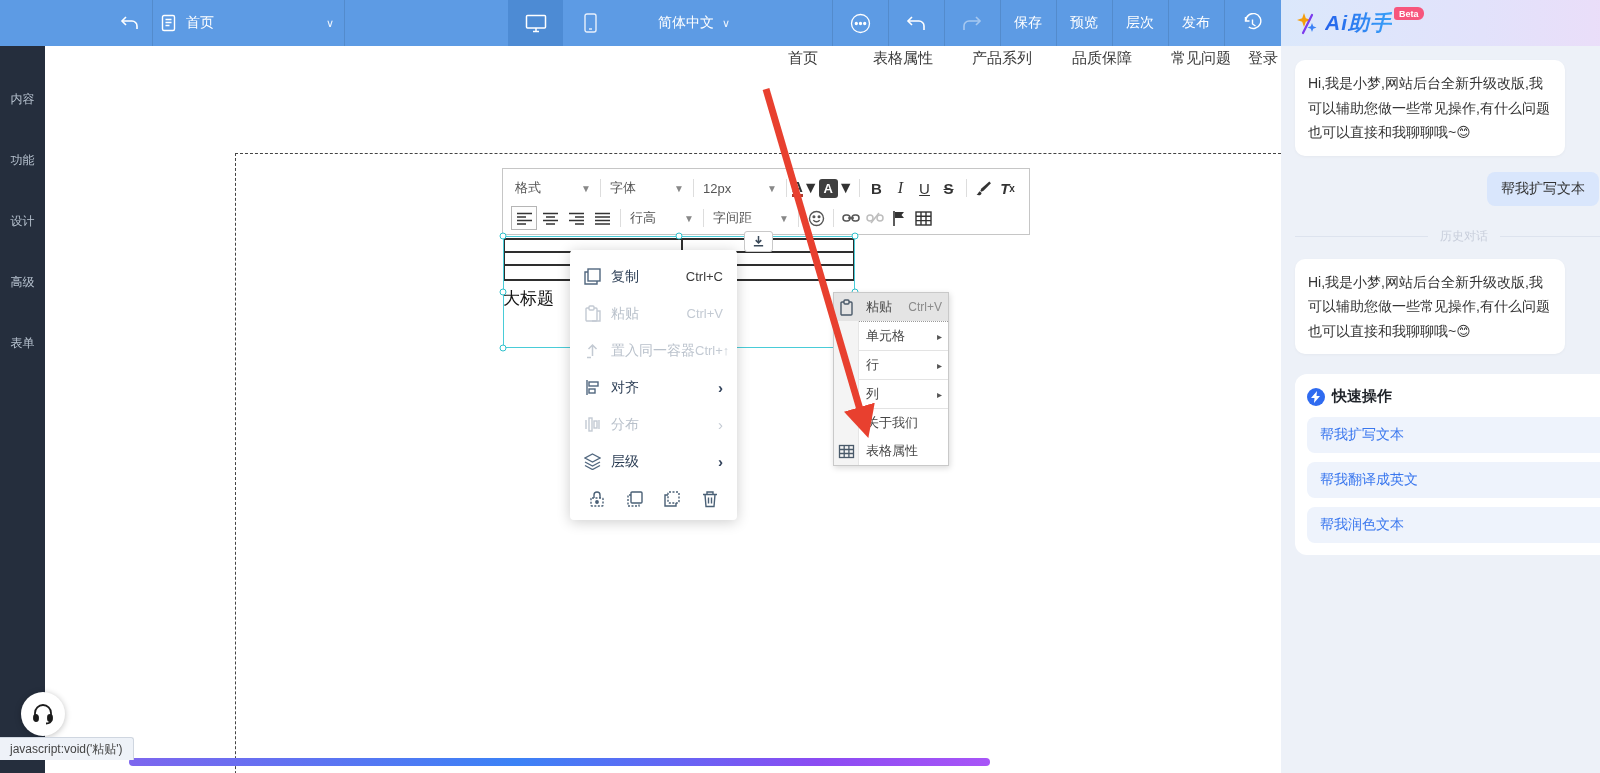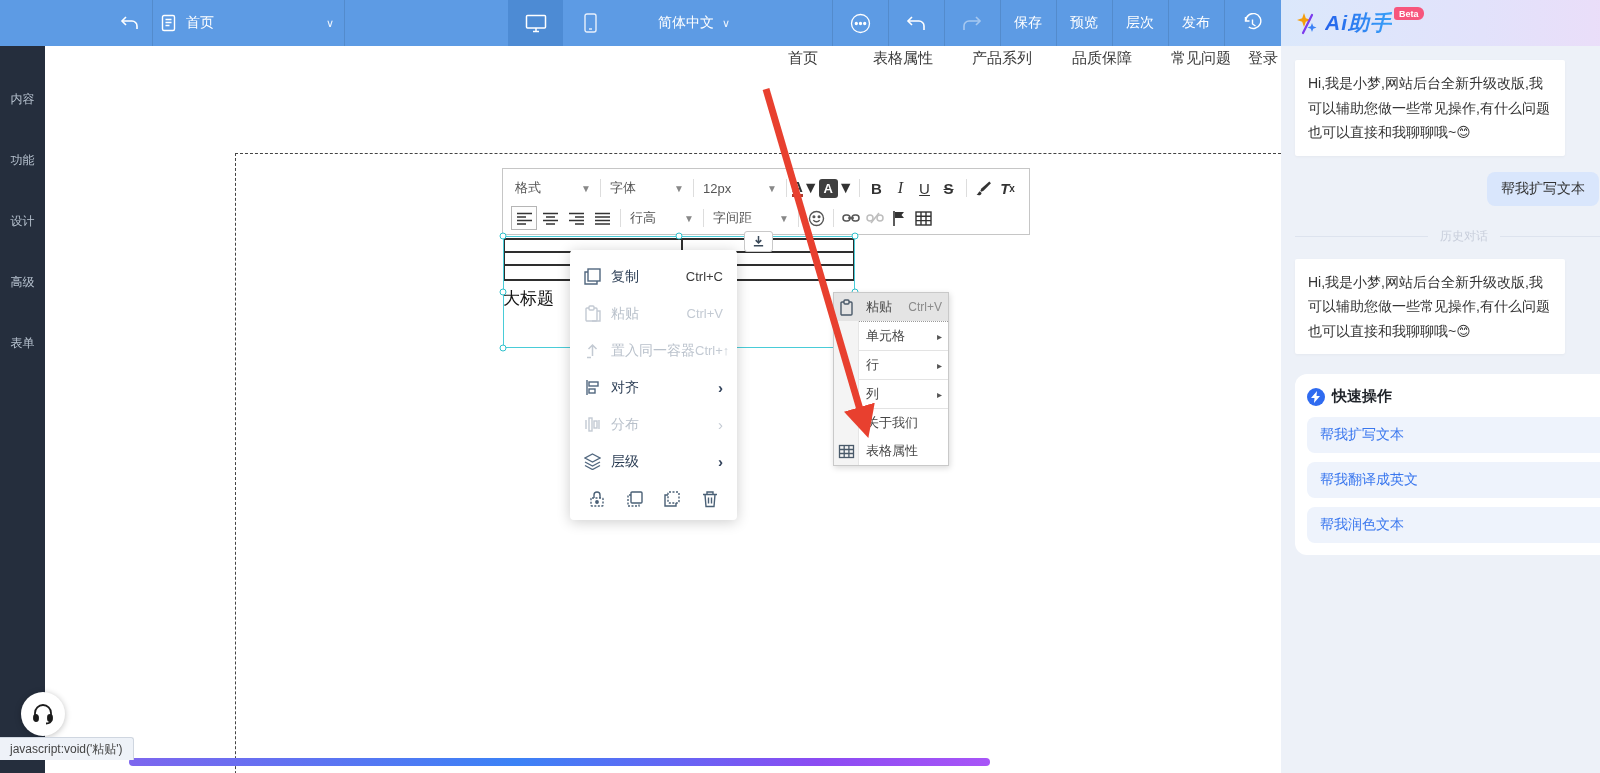--- a/index.html
+++ b/index.html
@@ -84,21 +84,21 @@
   
   .arrow-svg { position:absolute; left:0; top:0; z-index:28; pointer-events:none; }
 
   
   .ai-panel { position:absolute; left:1281px; top:0; width:366px; height:773px; background:#edf1f8; z-index:32; display:flex; flex-direction:column; }
   .ai-header { height:46px; flex:0 0 auto; background:linear-gradient(90deg,#dbe8fb 0%,#e2e2fb 55%,#eddcf8 100%); display:flex; align-items:center; padding:0 14px; position:relative; }
   .ai-logo { font-size:21px; font-weight:800; font-style:italic; background:linear-gradient(90deg,#2563eb,#38a0f8); -webkit-background-clip:text; background-clip:text; color:transparent; letter-spacing:1px; margin-left:6px; }
   .beta { background:#f7567d; color:#fff; font-size:9px; font-weight:bold; padding:1.5px 5px; border-radius:3px 6px 6px 3px; margin-left:2px; align-self:flex-start; margin-top:7px; }
   .ai-trash { position:absolute; right:16px; top:15px; color:#7a8088; cursor:pointer; }
   .ai-body { flex:1; padding:14px 14px 0 14px; overflow:hidden; }
-  .bubble { background:#fff; border-radius:2px; padding:11px 13px; font-size:14px; line-height:1.75; color:#333; max-width:270px; box-shadow:0 1px 3px rgba(0,0,0,.04); }
+  .bubble { background:#fff; border-radius:10px; padding:11px 13px; font-size:14px; line-height:1.75; color:#333; max-width:270px; box-shadow:0 1px 3px rgba(0,0,0,.04); }
   .user-row { display:flex; justify-content:flex-end; align-items:flex-start; margin-top:16px; }
   .user-bubble { background:#d9e6fc; border-radius:8px; padding:8px 14px; font-size:14px; color:#333; }
   .avatar { width:26px; height:26px; border-radius:50%; background:#b9cef7; margin-left:8px; display:flex; align-items:center; justify-content:center; overflow:hidden; }
   .hist { display:flex; align-items:center; margin:22px 0 14px 0; color:#c8cedb; font-size:12px; }
   .hist::before,.hist::after { content:""; flex:1; border-top:1px solid #dde3ee; }
   .hist span { padding:0 12px; }
   .quick-card { background:#fff; border-radius:12px; padding:13px 12px 12px 12px; margin-top:20px; }
   .quick-title { display:flex; align-items:center; font-size:15px; font-weight:bold; color:#1f2329; margin-bottom:11px; }
   .bolt { width:18px; height:18px; border-radius:50%; background:#2f6bf0; color:#fff; display:flex; align-items:center; justify-content:center; margin-right:7px; flex:0 0 auto; }
   .qa-item { background:#eef3fc; border-radius:8px; height:36px; display:flex; align-items:center; padding:0 13px; font-size:14px; color:#3a77ee; margin-bottom:9px; cursor:pointer; }

